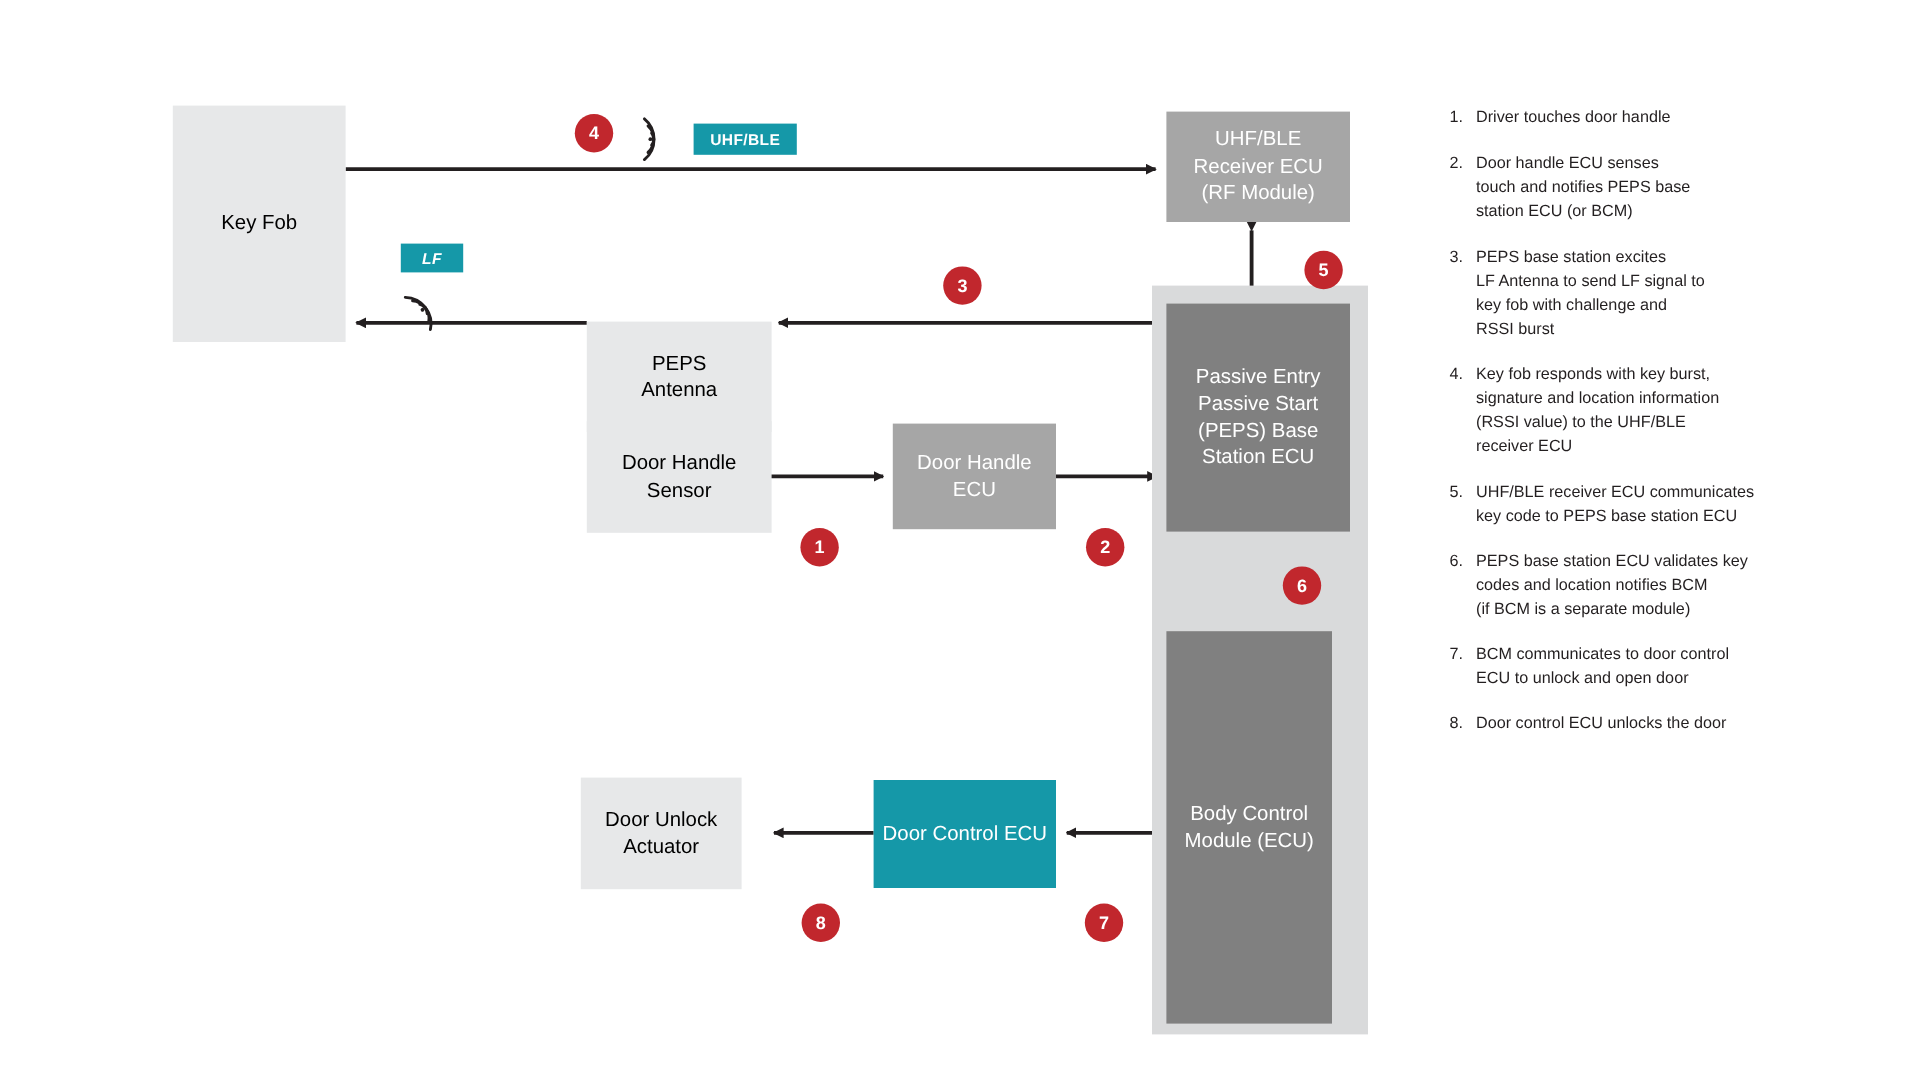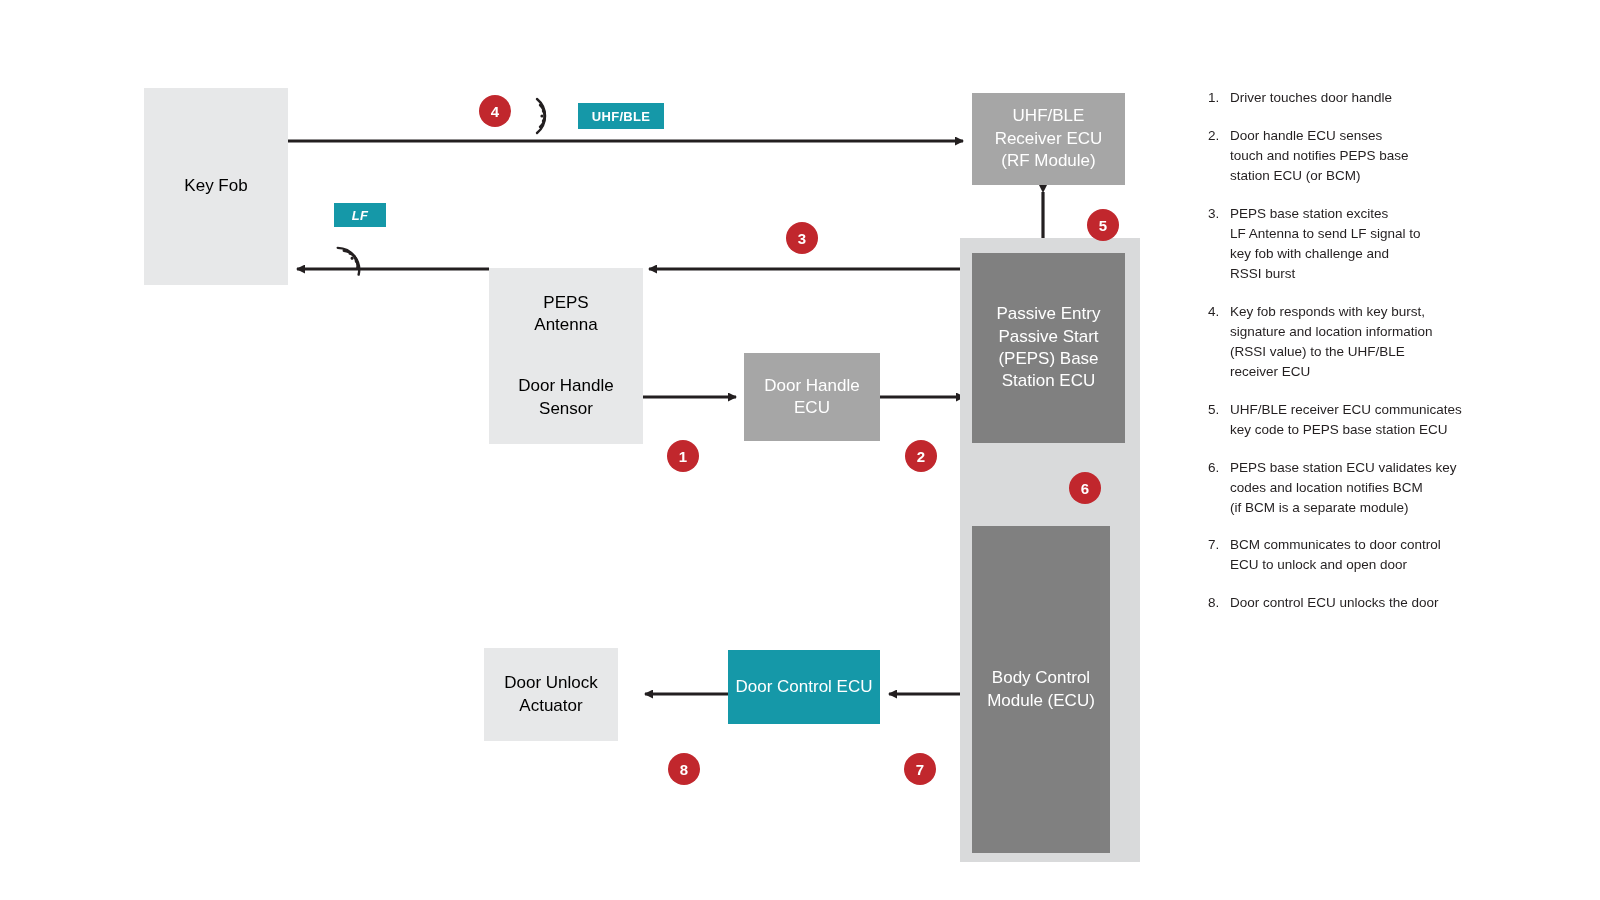--- a/index.html
+++ b/index.html
@@ -222,21 +222,21 @@
 (RF Module)</div>
 
   <div class="box box-dark" style="left:972px; top:253px; width:153px; height:190px;">Passive Entry
 Passive Start
 (PEPS) Base
 Station ECU</div>
 
   <div class="box box-dark" style="left:972px; top:526px; width:138px; height:327px;">Body Control
 Module (ECU)</div>
 
-  <div class="box box-teal" style="left:728px; top:650px; width:152px; height:74px;">Door Control ECU</div>
+  <div class="box box-teal" style="left:728px; top:650px; width:152px; height:90px;">Door Control ECU</div>
 
   <div class="box box-light" style="left:484px; top:648px; width:134px; height:93px;">Door Unlock
 Actuator</div>
 
   <div class="tag" style="left:578px; top:103px; width:86px; height:26px;">UHF/BLE</div>
 
   <div class="tag" style="left:334px; top:203px; width:52px; height:24px;font-style:italic;">LF</div>
 
   <div class="badge" style="left:479px; top:95px;">4</div>
 

